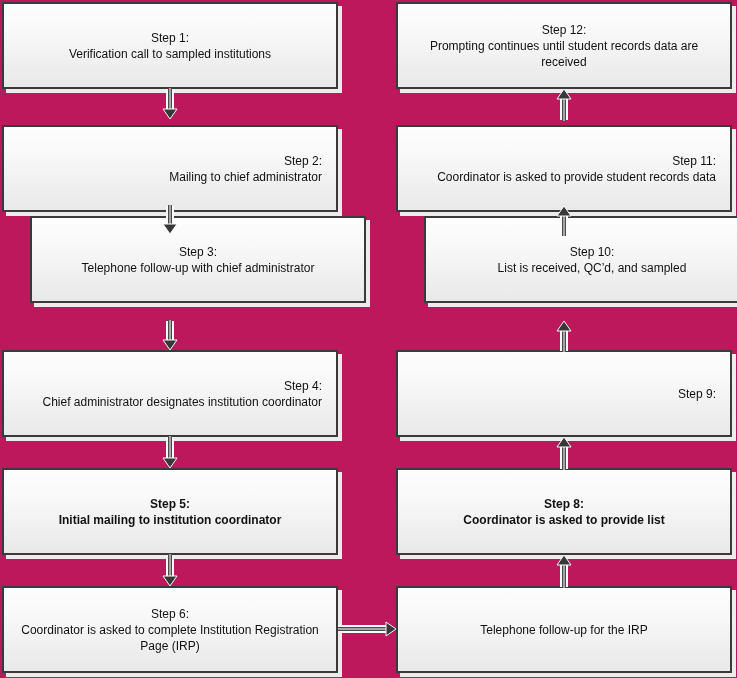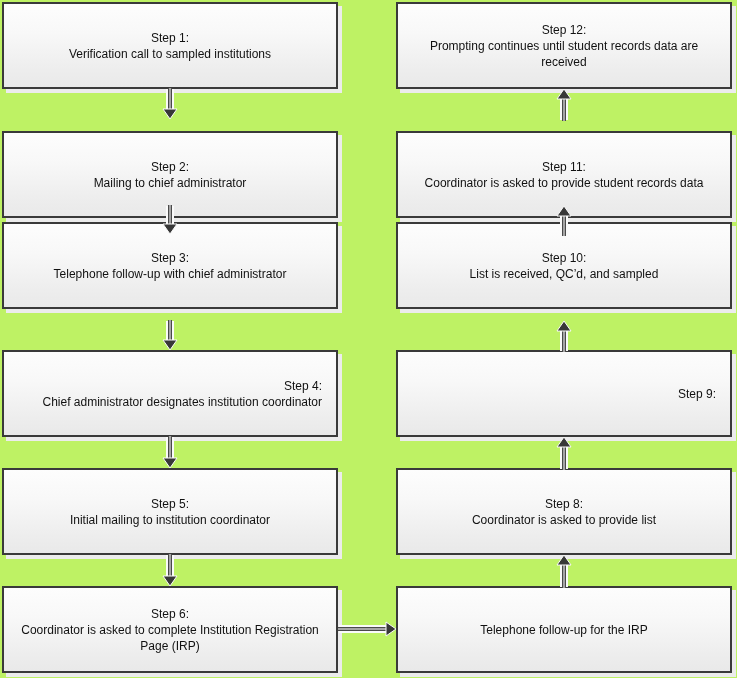--- a/index.html
+++ b/index.html
@@ -4,21 +4,21 @@
 <style>
   html, body {
     margin: 0;
     padding: 0;
     background: #FF00FF;
   }
   #canvas {
     position: relative;
     width: 737px;
     height: 678px;
-    background: #bef264;
+    background: #be185d;
     overflow: hidden;
     font-family: "Liberation Sans", "DejaVu Sans", sans-serif;
   }
   .box {
     position: absolute;
     box-sizing: border-box;
     height: 87px;
     border: 2px solid #3a3a3a;
     background: linear-gradient(180deg, #fdfdfd 0%, #f8f8f8 35%, #ededed 80%, #e9e9e9 100%);
     box-shadow: 4px 4px 0 0 #ececec;
@@ -28,24 +28,24 @@
     text-align: center;
     display: flex;
     flex-direction: column;
     justify-content: center;
     align-items: center;
     padding: 0 14px;
   }
   .colL { left: 2px;   width: 336px; }
   .colR { left: 396px; width: 336px; }
   .r1 { top: 2px; }
-  .r2 { top: 131px; }
-  .r3 { top: 222px; }
+  .r2 { top: 125px; text-align: right; }
+  .r3 { top: 216px; margin-left: 28px; }
   .r4 { top: 350px; text-align: right; }
-  .r5 { top: 468px; }
+  .r5 { top: 468px; font-weight: bold; }
   .r6 { top: 586px; }
   .step-title, .step-text { width: 100%; }
   #arrow-layer {
     position: absolute;
     left: 0; top: 0;
     width: 737px; height: 678px;
     pointer-events: none;
   }
   .arrow-halo   { stroke: #fafafa; stroke-width: 8; fill: none; }
   .arrow-stem   { stroke: #4a4a4a; stroke-width: 4; fill: none; }

